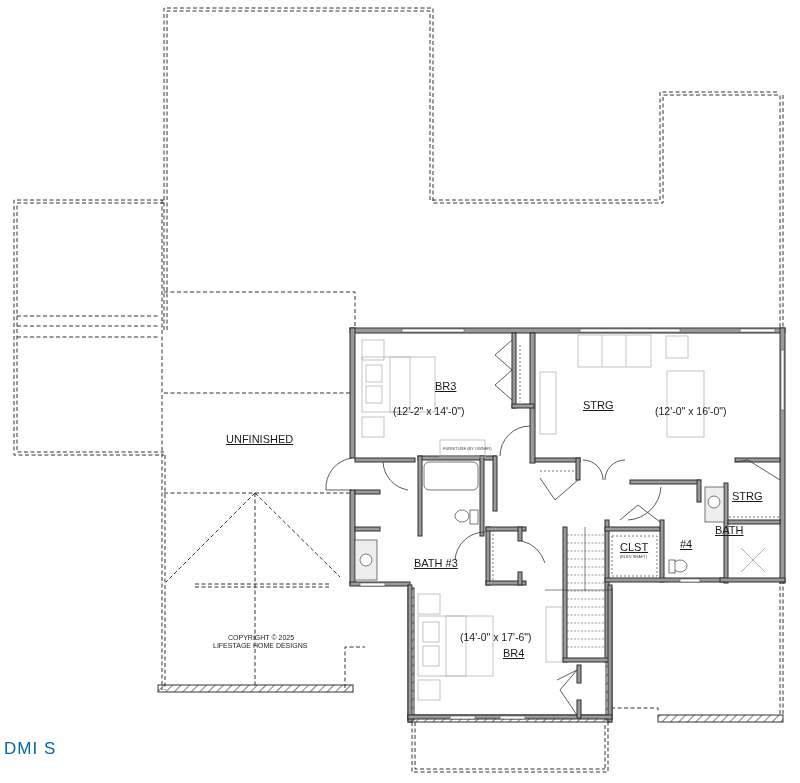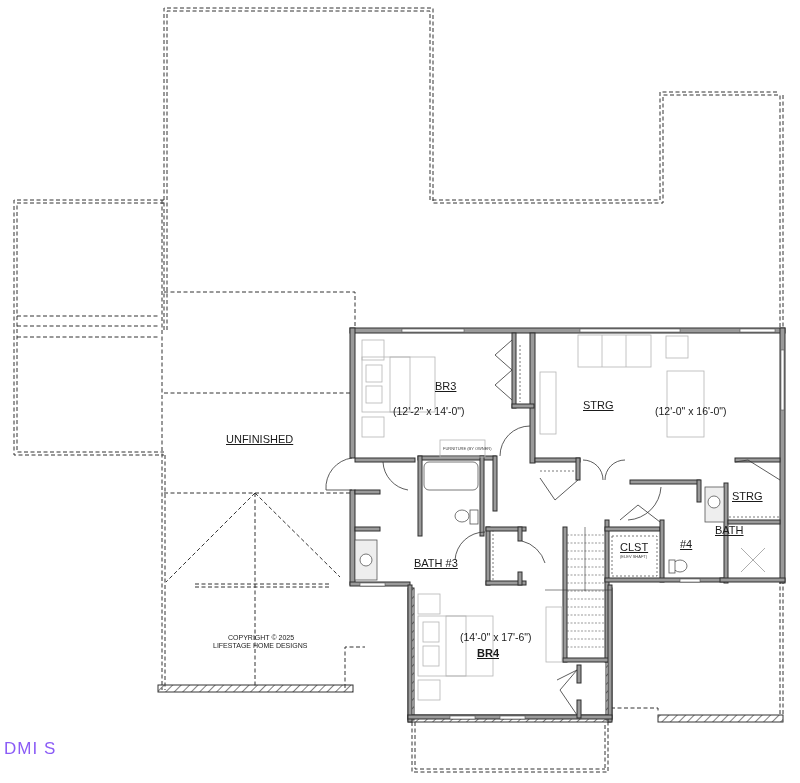--- a/index.html
+++ b/index.html
@@ -3,21 +3,21 @@
   <meta charset="utf-8">
   <style>
     html, body { margin: 0; padding: 0; background: #ffffff; }
     body { width: 800px; height: 783px; position: relative; overflow: hidden; font-family: "Liberation Sans", sans-serif; }
     #plan { position: absolute; left: 0; top: 0; width: 800px; height: 783px; }
     .lbl { position: absolute; color: #1a1a1a; font-family: "Liberation Sans", sans-serif; white-space: nowrap; line-height: 1; }
     .room { font-size: 11px; text-decoration: underline; }
     .dim { font-size: 10.5px; }
     .tiny { font-size: 7px; text-align: center; line-height: 8px; }
     .micro { font-size: 4px; color: #444; }
-    .logo { position: absolute; left: 4px; top: 739px; font-size: 17px; letter-spacing: 1px; color: #8b5cf6; font-weight: normal; }
+    .logo { position: absolute; left: 4px; top: 739px; font-size: 17px; letter-spacing: 1px; color: #0369a1; font-weight: normal; }
   </style>
 </head>
 <body>
 
 <svg id="plan" viewBox="0 0 800 783" xmlns="http://www.w3.org/2000/svg">
   <defs>
     <pattern id="hatch" width="6" height="6" patternUnits="userSpaceOnUse" patternTransform="rotate(45)">
       <line x1="0" y1="0" x2="0" y2="6" stroke="#555" stroke-width="1.5"></line>
     </pattern>
   </defs>
@@ -249,20 +249,20 @@
 
 <div class="lbl room" style="left:672px;top:525px;margin-left:43px;">BATH</div>
 <div class="lbl room" style="left:680px;top:539px;">#4</div>
 
 <div class="lbl room" style="left:620px;top:542px;">CLST</div>
 <div class="lbl micro" style="left:620px;top:555px;">(ELEV SHAFT)</div>
 
 <div class="lbl room" style="left:732px;top:491px;">STRG</div>
 
 <div class="lbl dim" style="left:460px;top:632px;">(14'-0" x 17'-6")</div>
-<div class="lbl room" style="left:477px;top:648px;font-weight:bold;">BR4</div>
+<div class="lbl room" style="left:503px;top:648px;">BR4</div>
 
 <div class="lbl micro" style="left:443px;top:447px;">FURNITURE (BY OWNER)</div>
 
 <div class="lbl tiny" style="left:228px;top:634px;">COPYRIGHT © 2025</div>
 <div class="lbl tiny" style="left:213px;top:642px;">LIFESTAGE HOME DESIGNS</div>
 
 <div class="logo">DMI S</div>
 
 </body></html>

